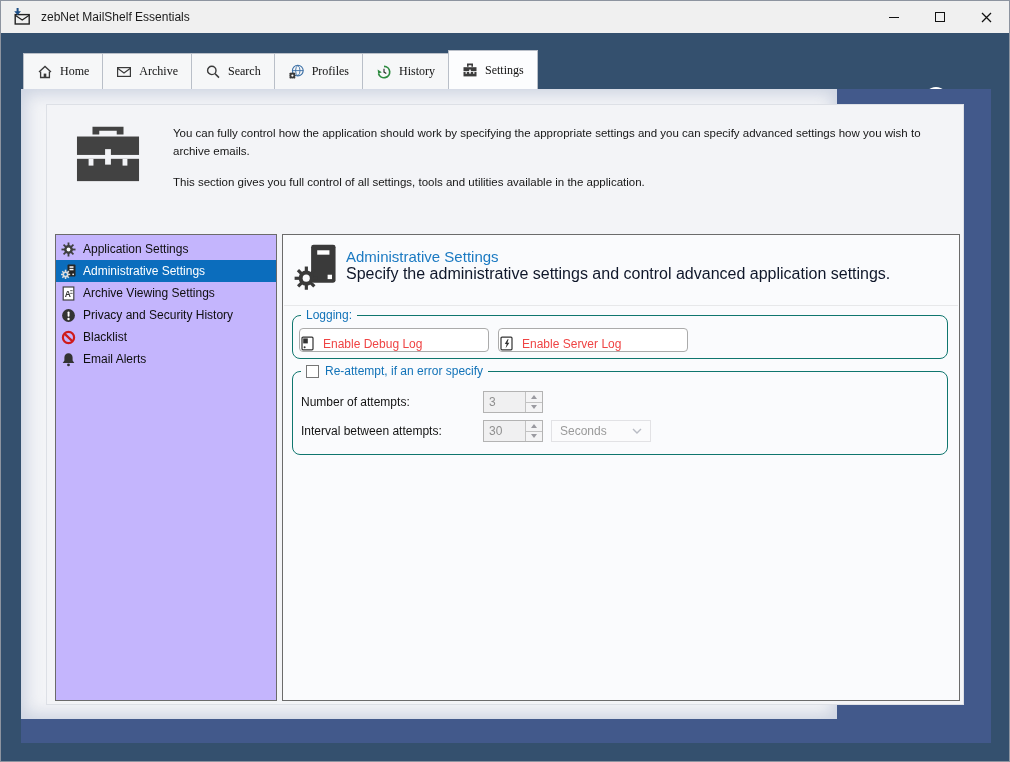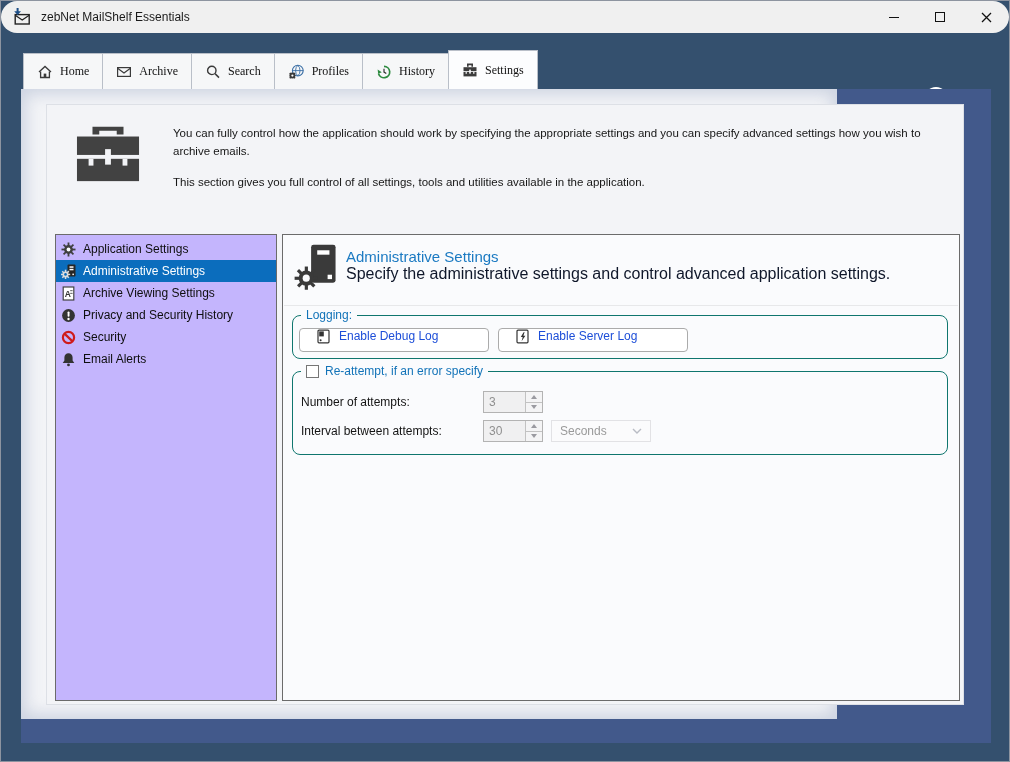--- a/index.html
+++ b/index.html
@@ -5,21 +5,21 @@
   * { margin:0; padding:0; box-sizing:border-box; }
   html,body { background:#2d3e55; }
   #window {
     position:relative; width:1010px; height:762px;
     background:#34506e; overflow:hidden;
     font-family:"Liberation Sans", sans-serif;
     border:1px solid #8d94a0;
   }
   
   .titlebar { position:absolute; top:0; left:0; width:100%; height:32px;
-    background:#f0f0f0; display:flex; align-items:center;border-radius:16px; }
+    background:#f0f0f0; display:flex; align-items:center; }
   .appicon { margin-left:11px; width:20px; height:20px; }
   .wintitle { margin-left:9px; font-size:12px; color:#1a1a1a; }
   .wincontrols { margin-left:auto; display:flex; height:100%; }
   .wbtn { width:46px; height:100%; display:flex; align-items:center; justify-content:center; cursor:default; }
   .glyph-min { width:10px; height:1px; background:#111; }
   .glyph-max { width:10px; height:10px; border:1px solid #111; }
   
   .navband { position:absolute; top:32px; left:0; width:100%; height:56px; background:#34506e; }
   .tabs { position:absolute; left:22px; bottom:0; display:flex; align-items:flex-end;font-family:Liberation Serif, serif; }
   .tab { height:36px; display:flex; align-items:center; gap:7px; padding:0 13px;
@@ -55,22 +55,22 @@
   .ptitle { position:absolute; left:63px; top:13px; font-size:15px; color:#1b7ac2; }
   .psub { position:absolute; left:63px; top:30px; font-size:16px; color:#0f172a; }
   .sep { position:absolute; left:1px; right:1px; top:70px; border-top:1px solid #e7e8ea; }
   .fieldset { position:absolute; border:1px solid #0f766e; border-radius:8px; }
   .fs-logging { left:9px; top:80px; width:656px; height:44px; }
   .fs-reattempt { left:9px; top:136px; width:656px; height:84px; }
   .legend { position:absolute; top:-8px; left:8px; background:#fafbfd; padding:0 5px;
     font-size:12px; color:#1273b8; display:flex; align-items:center; gap:6px; line-height:15px; }
   .checkbox { width:13px; height:13px; background:#fff; border:1px solid #767676; }
   .logbtns { position:absolute; left:6px; top:12px; display:flex; gap:9px; }
-  .logbtn { width:190px; height:24px; display:flex; align-items:flex-start; gap:8px; padding:0 16px;
-    background:#fff; border:1px solid #ababab; border-radius:4px; font-size:12px; color:#1d4ed8;
+  .logbtn { width:190px; height:24px; display:flex; align-items:flex-end; gap:8px; padding:0 0;
+    background:#fff; border:1px solid #ababab; border-radius:4px; font-size:12px; color:#ef4444;
     font-family:"Liberation Sans", sans-serif; cursor:default; }
   .row { position:absolute; left:8px; display:flex; align-items:center; }
   .r1 { top:19px; } .r2 { top:48px;justify-content:space-between; }
   .rlabel { width:182px; font-size:12px; color:#141414; }
   .spinner { width:60px; height:22px; background:#f0f0f1; border:1px solid #b3b3b3; display:flex; }
   .spinval { flex:1; font-size:12px; color:#8f8f8f; padding:3px 0 0 5px; }
   .spinbtns { width:17px; border-left:1px solid #c2c2c2; display:flex; flex-direction:column; }
   .sb { flex:1; display:flex; align-items:center; justify-content:center; background:#f4f4f5; cursor:default; }
   .sb + .sb { border-top:1px solid #c2c2c2; }
   .tri-up { width:0; height:0; border-left:3.5px solid transparent; border-right:3.5px solid transparent; border-bottom:4px solid #9a9aa0; }
@@ -232,21 +232,21 @@
               <rect x="6.6" y="3.4" width="1.9" height="5.3" rx="0.9" fill="#fff"></rect>
               <circle cx="7.5" cy="11" r="1.2" fill="#fff"></circle>
             </svg>
             <span>Privacy and Security History</span>
           </div>
           <div class="sitem">
             <svg width="15" height="15" viewBox="0 0 15 15">
               <circle cx="7.5" cy="7.5" r="5.6" fill="none" stroke="#cf1b1b" stroke-width="2.2"></circle>
               <line x1="3.7" y1="3.9" x2="11.3" y2="11.1" stroke="#cf1b1b" stroke-width="2.2"></line>
             </svg>
-            <span>Security</span>
+            <span>Blacklist</span>
           </div>
           <div class="sitem">
             <svg width="15" height="15" viewBox="0 0 15 15">
               <path d="M7.5 1.2 c2.4 0 4.1 1.8 4.1 4.2 v3.2 l1.7 2.5 H1.7 l1.7 -2.5 V5.4 c0 -2.4 1.7 -4.2 4.1 -4.2 z" fill="#333"></path>
               <circle cx="7.5" cy="12.9" r="1.4" fill="#333"></circle>
             </svg>
             <span>Email Alerts</span>
           </div>
         </div>
 

